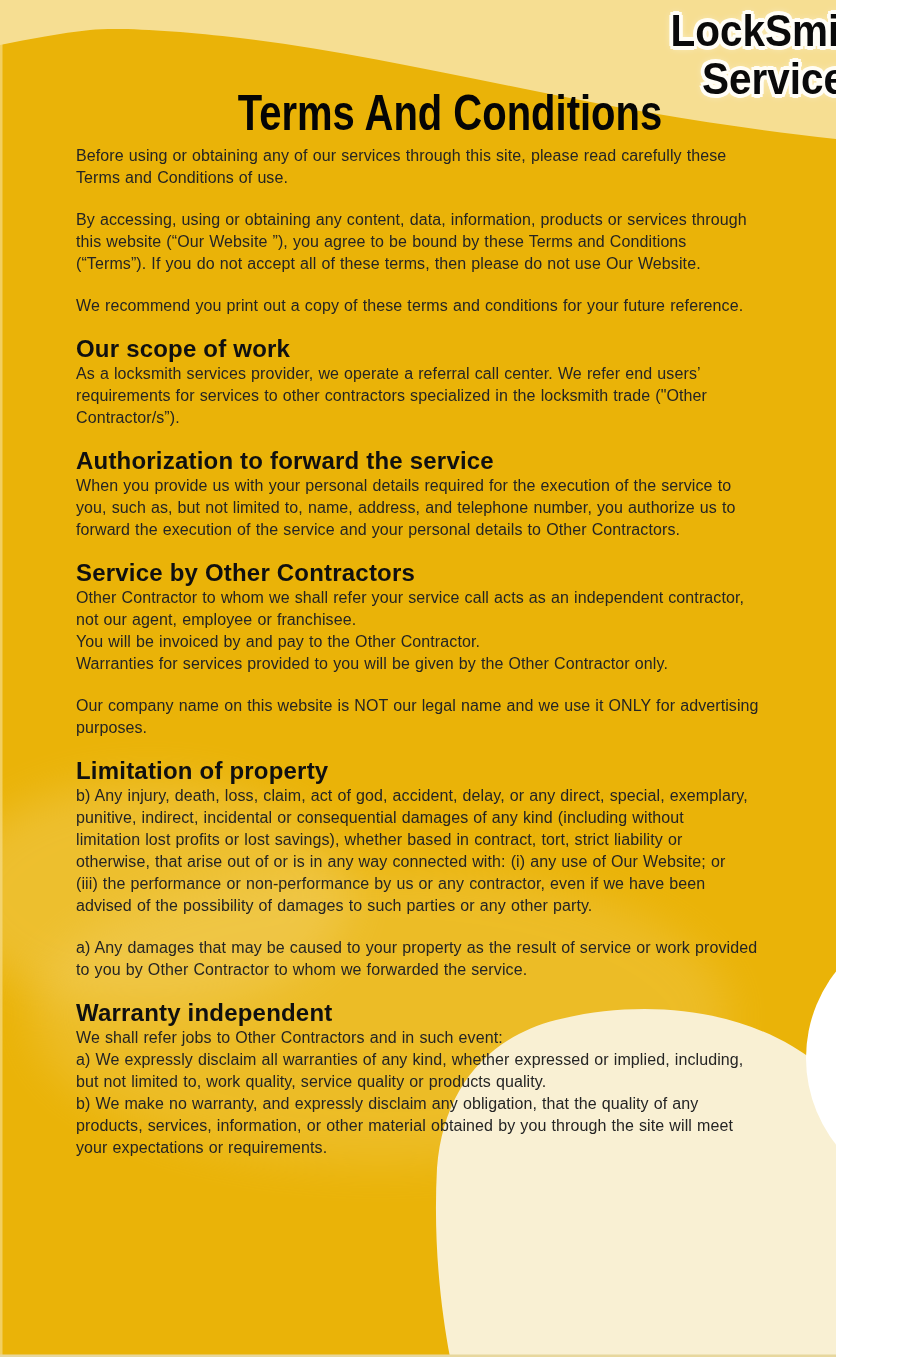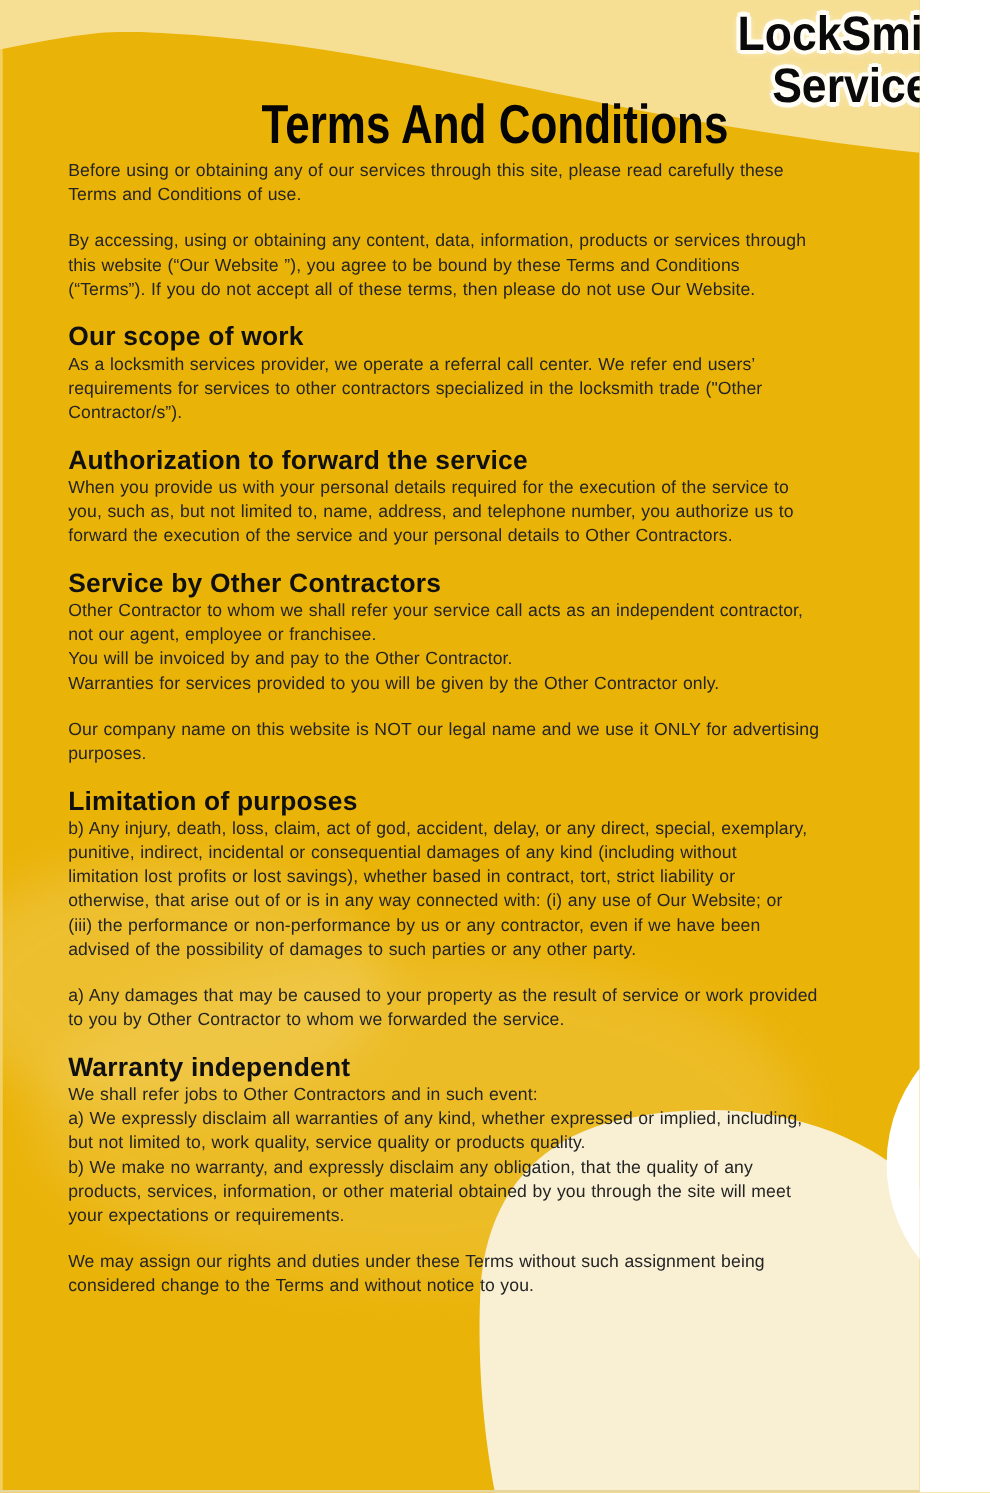--- a/index.html
+++ b/index.html
@@ -24,21 +24,21 @@
     font-size:44px;line-height:48px;font-weight:bold;color:#0a0a0a;
     transform:scaleX(0.92);transform-origin:50% 0%;
     text-shadow:
       -3px -3px 0 #fffdf6, 3px -3px 0 #fffdf6,
       -3px  3px 0 #fffdf6, 3px  3px 0 #fffdf6,
       -4px  0   0 #fffdf6, 4px  0   0 #fffdf6,
        0   -4px 0 #fffdf6, 0    4px 0 #fffdf6,
        0    0  10px #fffdf6;
   }
   .content{
-    position:absolute;top:145px;left:62px;width:800px;
+    position:absolute;top:145px;left:76px;width:800px;
     color:#242424;
   }
   .content p{
     margin:0 0 20px 0;
     font-size:16px;line-height:22px;
     word-spacing:0.5px;letter-spacing:0.1px;
     white-space:pre-line;
   }
   .content h2{
     margin:0 0 2px 0;
@@ -88,20 +88,21 @@
 
   <h1 class="title">Terms And Conditions</h1>
 
   <div class="content">
 
     <p>Before using or obtaining any of our services through this site, please read carefully these
 Terms and Conditions of use.</p>
     <p>By accessing, using or obtaining any content, data, information, products or services through
 this website (“Our Website ”), you agree to be bound by these Terms and Conditions
 (“Terms”). If you do not accept all of these terms, then please do not use Our Website.</p>
+    <p>We recommend you print out a copy of these terms and conditions for your future reference.</p>
 
     <section>
       <h2>Our scope of work</h2>
       <p>As a locksmith services provider, we operate a referral call center. We refer end users’
 requirements for services to other contractors specialized in the locksmith trade ("Other
 Contractor/s”).</p>
     </section>
 
     <section>
       <h2>Authorization to forward the service</h2>
@@ -114,21 +115,21 @@
       <h2>Service by Other Contractors</h2>
       <p>Other Contractor to whom we shall refer your service call acts as an independent contractor,
 not our agent, employee or franchisee.
 You will be invoiced by and pay to the Other Contractor.
 Warranties for services provided to you will be given by the Other Contractor only.</p>
       <p>Our company name on this website is NOT our legal name and we use it ONLY for advertising
 purposes.</p>
     </section>
 
     <section>
-      <h2>Limitation of purposes</h2>
+      <h2>Limitation of property</h2>
       <p>b) Any injury, death, loss, claim, act of god, accident, delay, or any direct, special, exemplary,
 punitive, indirect, incidental or consequential damages of any kind (including without
 limitation lost profits or lost savings), whether based in contract, tort, strict liability or
 otherwise, that arise out of or is in any way connected with: (i) any use of Our Website; or
 (iii) the performance or non-performance by us or any contractor, even if we have been
 advised of the possibility of damages to such parties or any other party.</p>
       <p>a) Any damages that may be caused to your property as the result of service or work provided
 to you by Other Contractor to whom we forwarded the service.</p>
     </section>
 
@@ -136,18 +137,16 @@
       <h2>Warranty independent</h2>
       <p>We shall refer jobs to Other Contractors and in such event:
 a) We expressly disclaim all warranties of any kind, whether expressed or implied, including,
 but not limited to, work quality, service quality or products quality.
 b) We make no warranty, and expressly disclaim any obligation, that the quality of any
 products, services, information, or other material obtained by you through the site will meet
 your expectations or requirements.</p>
     </section>
 
     <section>
-      <p>We may assign our rights and duties under these Terms without such assignment being
-considered change to the Terms and without notice to you.</p>
     </section>
 
   </div>
 </div>
 
 </body></html>

